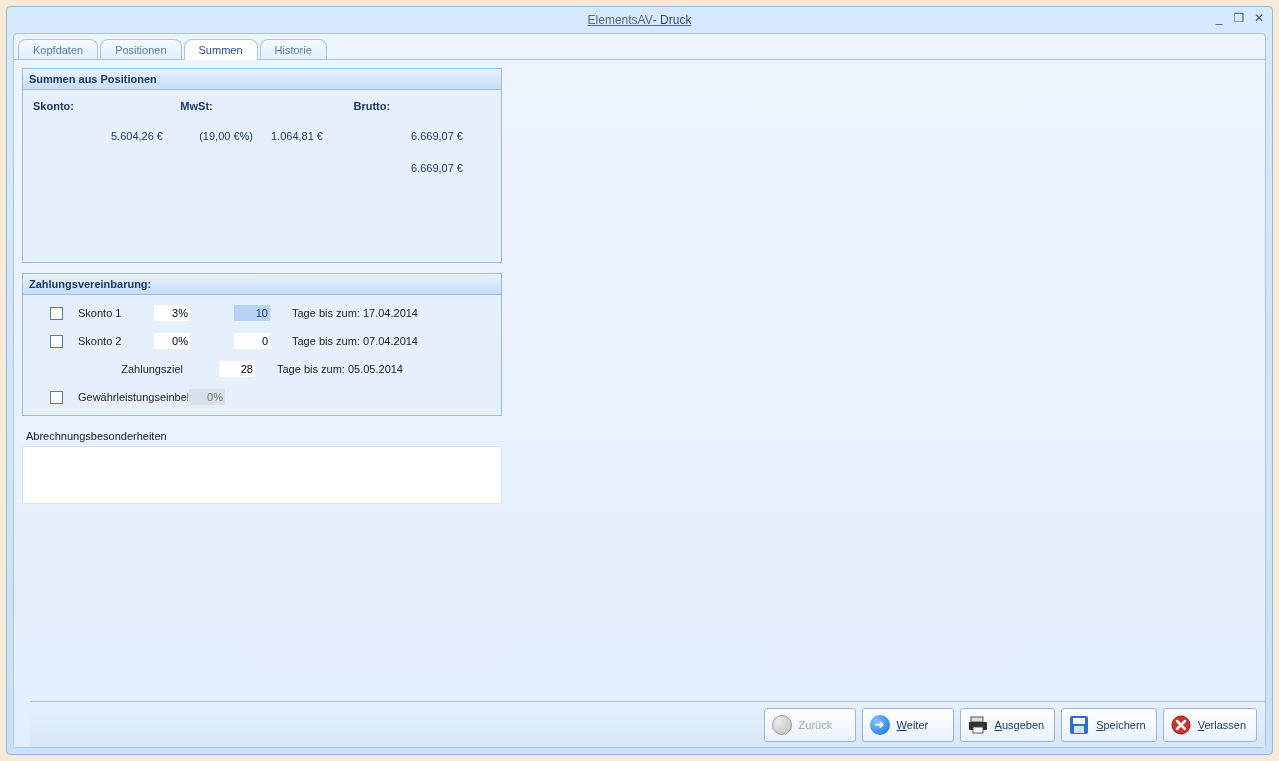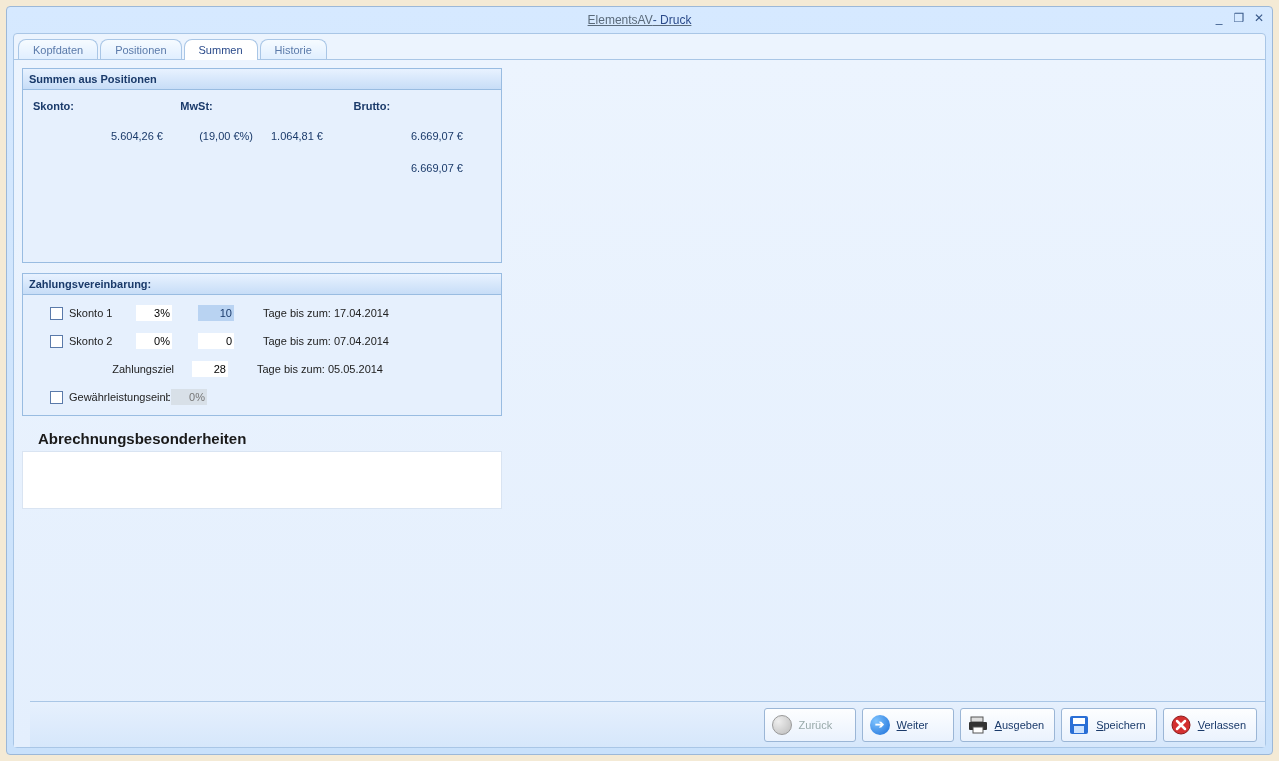--- a/index.html
+++ b/index.html
@@ -118,21 +118,21 @@
 .sums-netto { width: 150px; text-align: right; padding-right: 20px; }
 .sums-mwst-rate { width: 70px; text-align: right; }
 .sums-mwst-val { width: 90px; text-align: right; padding-right: 20px; }
 .sums-brutto { width: 140px; text-align: right; padding-right: 20px; }
 .sums-spacer { height: 80px; }
 .pay-row {
   display: flex;
   align-items: center;
   padding: 4px 10px;
   height: 28px;
-  gap: 6px;
+  gap: 15px;
 }
 .chk {
   width: 13px; height: 13px;
   border: 1px solid #5a7aaa;
   background: #fff;
   cursor: pointer;
 }
 .pay-label { width: 60px; color: #222; }
 .pay-label-wide { width: 95px; color: #222; font-size: 11px; line-height: 11px; }
 .num-input {
@@ -140,27 +140,26 @@
   height: 18px;
   border: 1px solid #e6f0fd;
   background: #fff;
   text-align: right;
   padding-right: 2px;
   font-family: inherit;
   font-size: 11px;
 }
 .num-input.highlight { background: #b9d3f2; color: #1a3a6a; }
 .num-input.disabled { background: #d8e0e8; color: #777; }
-.date-text { color: #222; margin-left: 22px; }
+.date-text { color: #222; margin-left: 6px; }
 .sub-header {
-  font-weight: bold;
+  font-weight: normal;
   color: #1a1a1a;
   padding: 4px 4px;
-  font-size: 15px;
-  margin-left: 12px;
+  font-size: 11px;
 }
 .notes-box {
   width: 480px;
   height: 58px;
   background: #fff;
   border: 1px solid #d9e4f2;
 }
 .footer-bar {
   position: absolute;
   left: 0; right: 0; bottom: 0;

